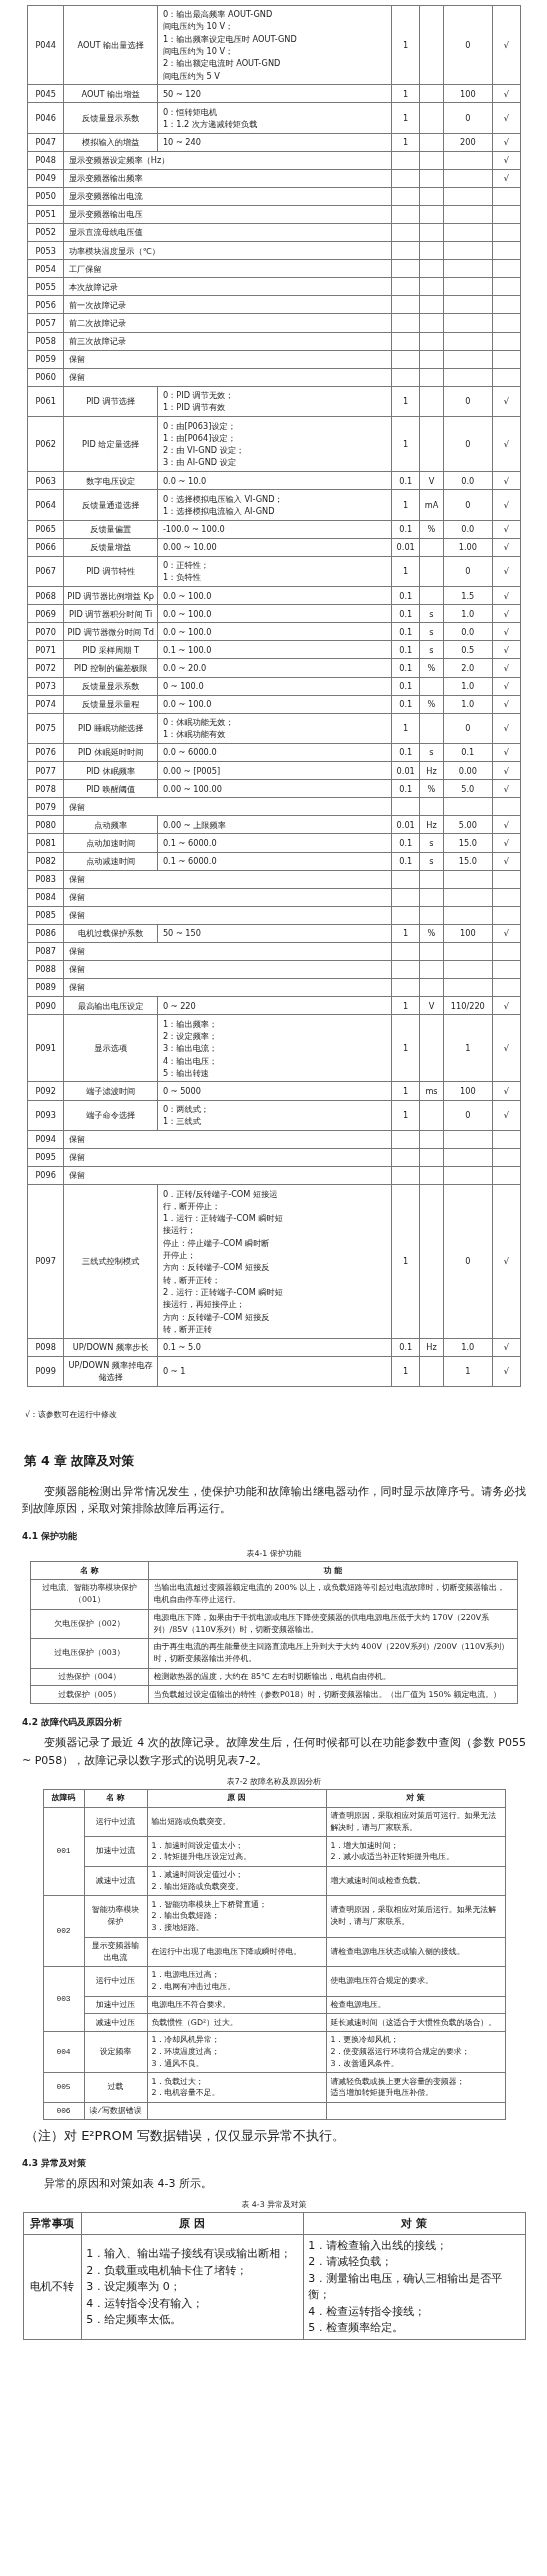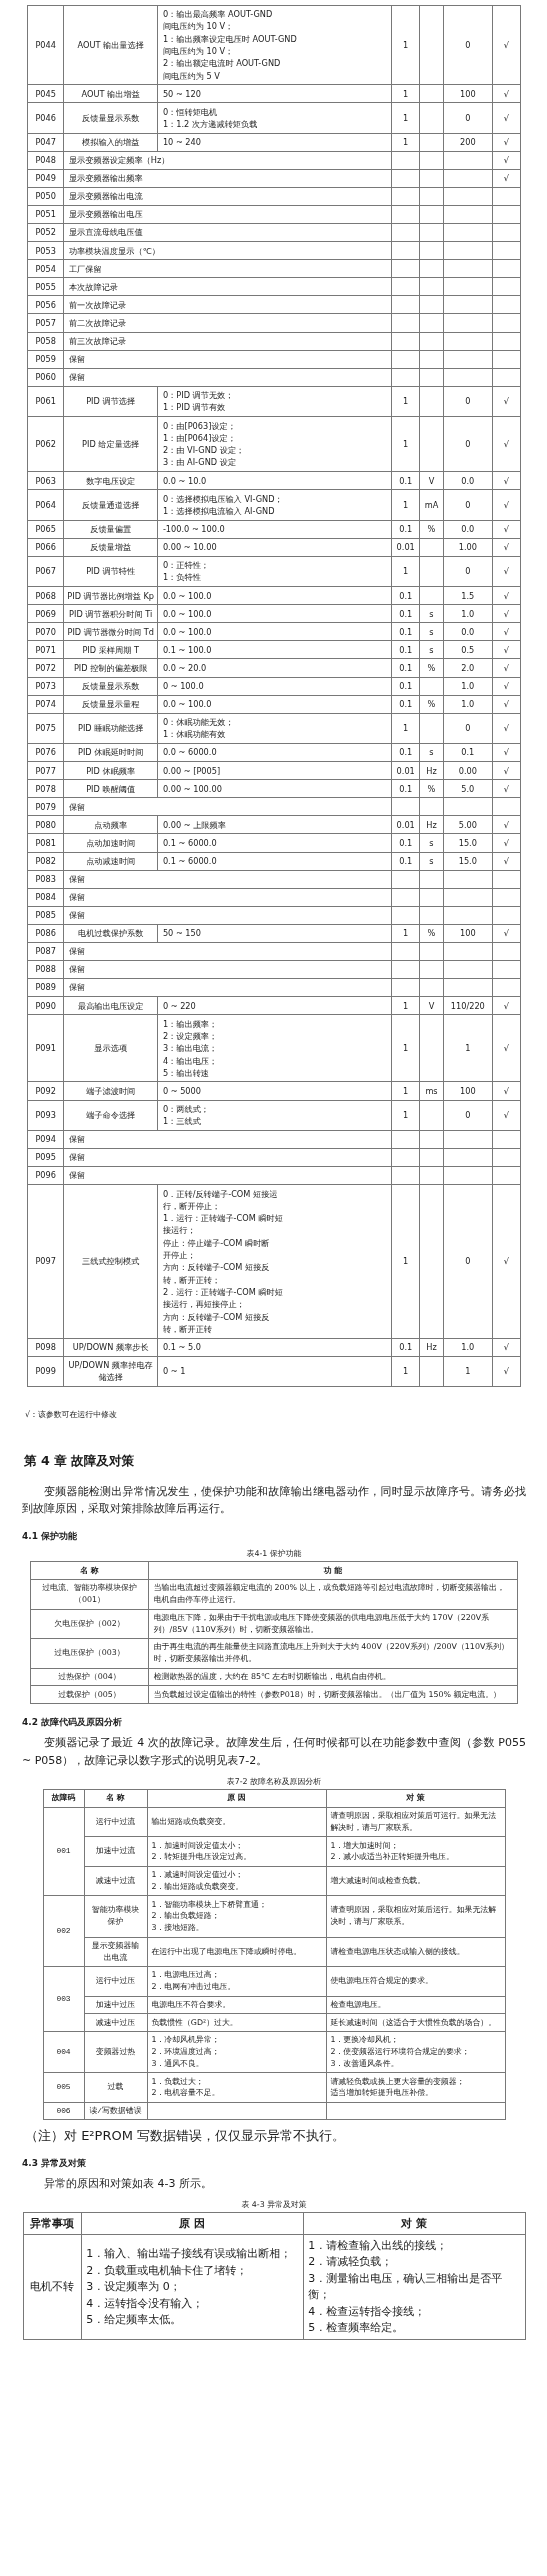--- a/index.html
+++ b/index.html
@@ -819,21 +819,21 @@
           <td class="c">减速中过压</td>
           <td>
             <div class="ln">负载惯性（GD²）过大。</div>
           </td>
           <td>
             <div class="ln">延长减速时间（这适合于大惯性负载的场合）。</div>
           </td>
         </tr>
         <tr>
           <td class="c" rowspan="1">004</td>
-          <td class="c">变频器过热</td>
+          <td class="c">设定频率</td>
           <td>
             <div class="ln">1．冷却风机异常；</div>
             <div class="ln">2．环境温度过高；</div>
             <div class="ln">3．通风不良。</div>
           </td>
           <td>
             <div class="ln">1．更换冷却风机；</div>
             <div class="ln">2．使变频器运行环境符合规定的要求；</div>
             <div class="ln">3．改善通风条件。</div>
           </td>

